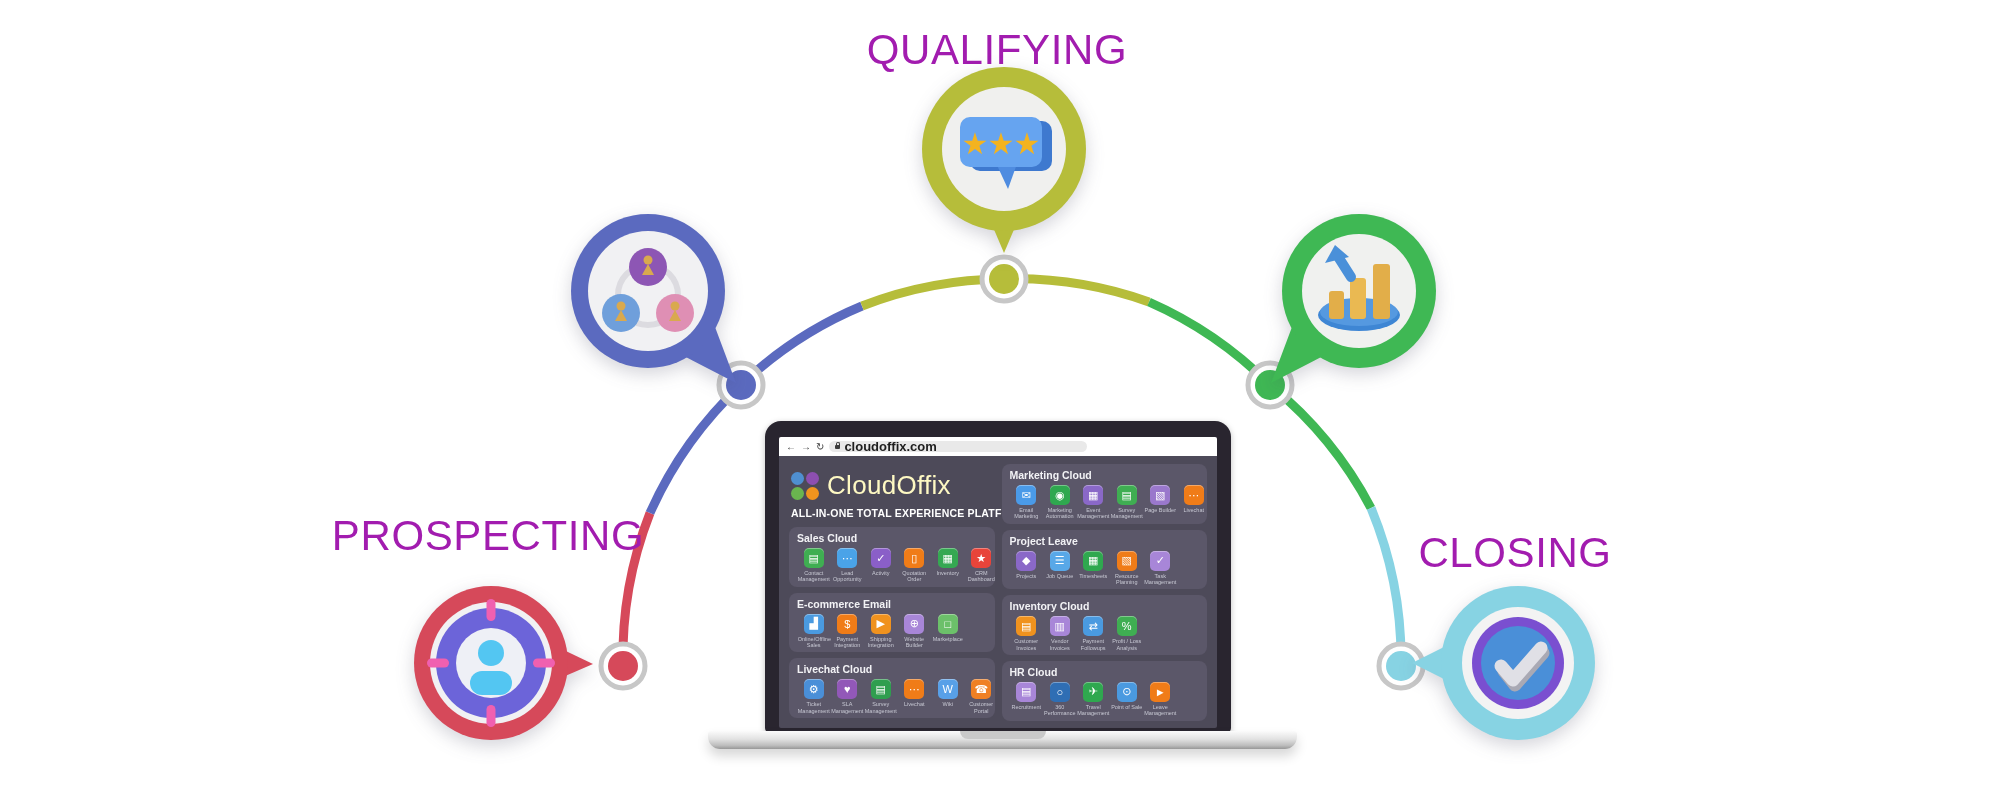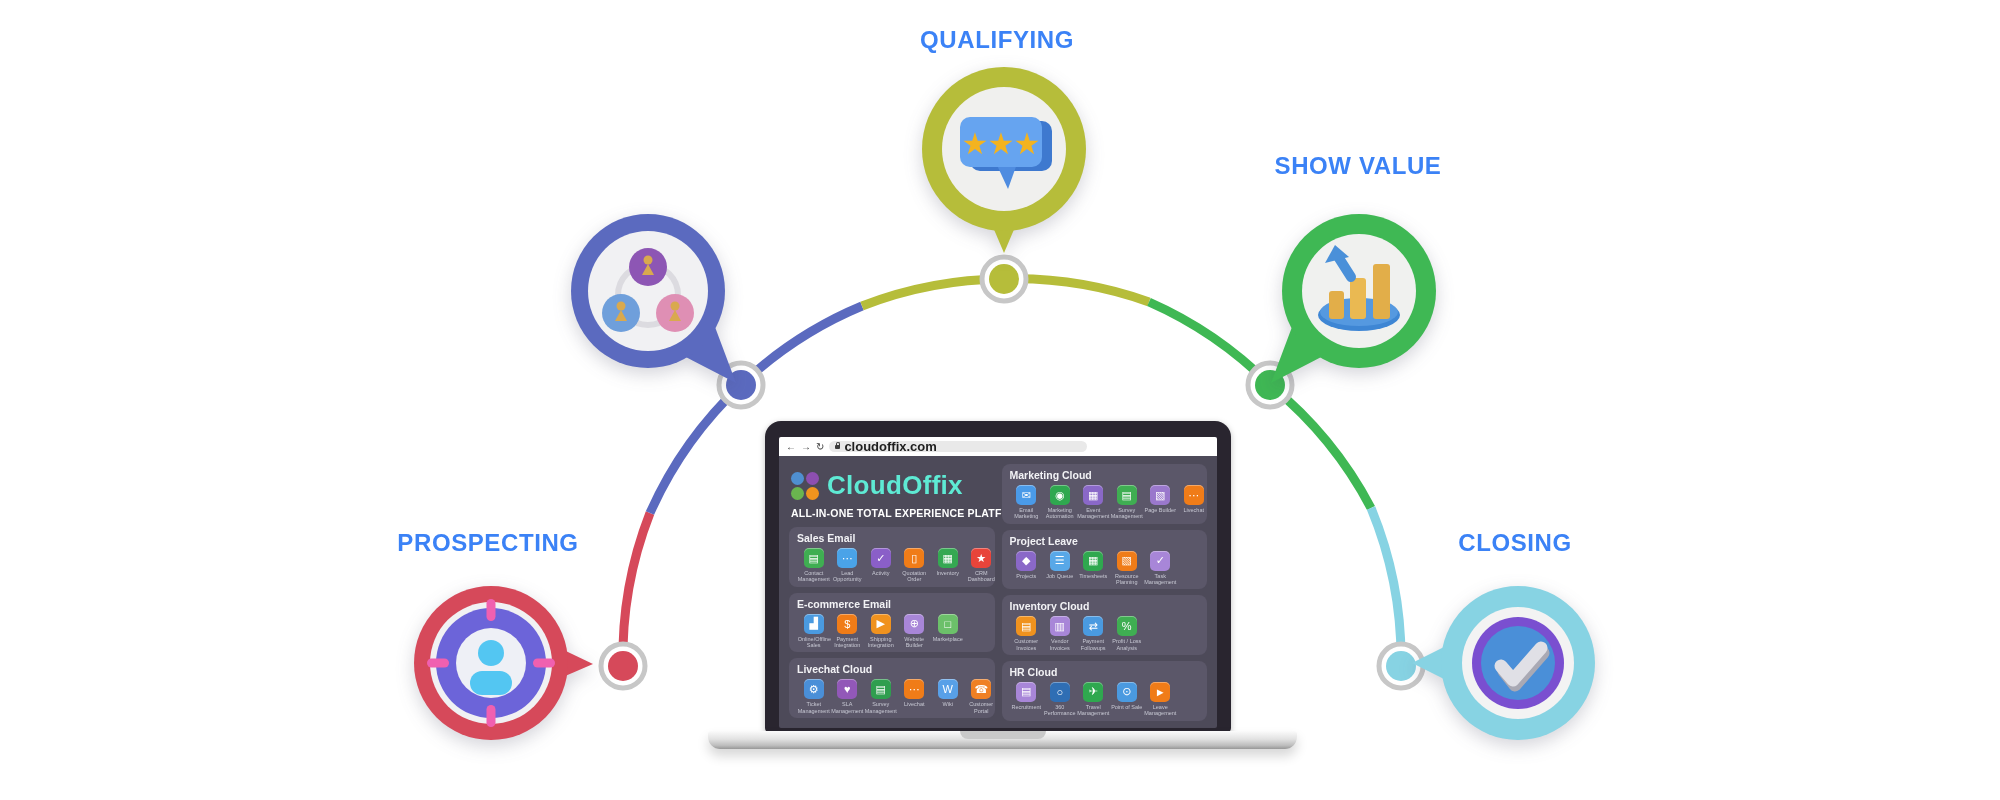--- a/index.html
+++ b/index.html
@@ -1,22 +1,22 @@
 <!DOCTYPE html>
 <html><head>
 <meta charset="utf-8">
 <style>
   html,body{margin:0;padding:0;background:#fff;}
   .canvas{position:relative;width:2000px;height:800px;background:#fff;overflow:hidden;
           font-family:"Liberation Sans",sans-serif;}
   svg{display:block;}
   .arc{position:absolute;left:0;top:0;}
-  .stage-label{position:absolute;transform:translateX(-50%);font-weight:bold;font-size:24px;
-               color:#3b82f6;letter-spacing:.6px;white-space:nowrap;}
-  #lbl-prospecting{left:488px;top:529px}
+  .stage-label{position:absolute;transform:translateX(-50%);font-weight:normal;font-size:42px;
+               color:#a21caf;letter-spacing:.6px;white-space:nowrap;}
+  #lbl-prospecting{left:488px;top:512px}
   #lbl-connecting{left:657px;top:152px}
   #lbl-qualifying{left:997px;top:26px}
   #lbl-showvalue{left:1358px;top:152px}
   #lbl-closing{left:1515px;top:529px}
   .badge{position:absolute;filter:drop-shadow(0 6px 9px rgba(60,60,85,.22));}
   #badge-prospecting{left:406px;top:578px}
   #badge-connecting{left:563px;top:206px}
   #badge-qualifying{left:916px;top:61px}
   #badge-showvalue{left:1254px;top:206px}
   #badge-closing{left:1408px;top:578px}
@@ -34,21 +34,21 @@
   .lock{width:5px;height:4px;background:#3c3c3c;border-radius:1px;position:relative;flex:0 0 auto;}
   .lock::before{content:"";position:absolute;top:-3px;left:0.5px;width:2.5px;height:3px;
             border:1px solid #3c3c3c;border-bottom:none;border-radius:2px 2px 0 0;}
   .url-text{font-size:13px;color:#1e1e1e;font-weight:bold;line-height:11px;}
   .page{position:absolute;left:0;right:0;top:19px;bottom:0;padding:8px 10px 6px;display:flex;gap:7px;}
   .col{flex:1;display:flex;flex-direction:column;gap:6px;min-width:0;}
   .brand-block{padding:6px 2px 2px;}
   .brand-row{display:flex;align-items:center;gap:8px;}
   .dots{display:grid;grid-template-columns:13px 13px;grid-template-rows:13px 13px;gap:2px;}
   .dot{width:13px;height:13px;border-radius:50%;}
-  .brand-name{color:#5eead4;font-weight:bold;font-size:26px;letter-spacing:.3px;text-align:center;}
+  .brand-name{color:#fef9c3;font-weight:normal;font-size:26px;letter-spacing:.3px;text-align:center;}
   .tagline{color:#fff;font-weight:bold;font-size:10.5px;letter-spacing:.2px;margin-top:6px;white-space:nowrap;}
   .panel{background:#5b5769;border-radius:8px;padding:5px 8px 4px;}
   .panel-title{color:#f2f2f5;font-size:10.5px;font-weight:bold;margin-bottom:4px;}
   .tile-row{display:flex;}
   .tile-cell{width:33.5px;display:flex;flex-direction:column;align-items:center;flex:0 0 auto;}
   .tile{width:20px;height:20px;border-radius:5px;color:#fff;font-size:11px;display:flex;
         align-items:center;justify-content:center;box-shadow:inset 0 1px 0 rgba(255,255,255,.35);}
   .tile-label{font-size:5.5px;line-height:1.15;color:#c8c9d4;text-align:center;margin-top:2px;
         min-height:12px;max-width:32px;}
   .base{position:absolute;left:0;top:310px;width:589px;height:18px;
@@ -82,21 +82,20 @@
       <circle cx="1004" cy="279" r="15" fill="#b6bd3a"></circle>
       <circle cx="1270" cy="385" r="22" fill="#fff" stroke="#c7c7c7" stroke-width="5"></circle>
       <circle cx="1270" cy="385" r="15" fill="#3fb854"></circle>
       <circle cx="1401" cy="666" r="22" fill="#fff" stroke="#c7c7c7" stroke-width="5"></circle>
       <circle cx="1401" cy="666" r="15" fill="#87d3e3"></circle>
     </g>
   </svg>
 
   <div class="stage-label" id="lbl-prospecting">PROSPECTING</div>
   <div class="stage-label" id="lbl-qualifying">QUALIFYING</div>
-  <div class="stage-label" id="lbl-showvalue">SHOW VALUE</div>
   <div class="stage-label" id="lbl-closing">CLOSING</div>
 
   <svg class="badge" id="badge-prospecting" width="200" height="170" viewBox="-85 -85 200 170">
     <polygon points="58,-20 102,1 58,20" fill="#d6495a"></polygon>
     <circle r="77" fill="#d6495a"></circle>
     <circle r="61" fill="#f1f1f3"></circle>
     <g>
       <circle r="55" fill="#6c64d9"></circle>
       <circle r="35" fill="#eef0f6"></circle>
       <circle cx="0" cy="-10" r="13" fill="#53c6f2"></circle>
@@ -189,21 +188,21 @@
                     <span class="dot" style="background: rgb(79, 143, 208);"></span>
                     <span class="dot" style="background: rgb(141, 79, 176);"></span>
                     <span class="dot" style="background: rgb(106, 181, 79);"></span>
                     <span class="dot" style="background: rgb(240, 148, 30);"></span>
                   </span>
                 <span class="brand-name">CloudOffix</span>
               </div>
               <div class="tagline">ALL-IN-ONE TOTAL EXPERIENCE PLATFORM</div>
             </div>
           <div class="panel">
-                <div class="panel-title">Sales Email</div>
+                <div class="panel-title">Sales Cloud</div>
                 <div class="tile-row">
                   <div class="tile-cell">
                     <div class="tile" style="background: rgb(63, 174, 82);">▤</div>
                     <div class="tile-label">Contact Management</div>
                   </div>
                   <div class="tile-cell">
                     <div class="tile" style="background: rgb(74, 163, 232);">⋯</div>
                     <div class="tile-label">Lead Opportunity</div>
                   </div>
                   <div class="tile-cell">

